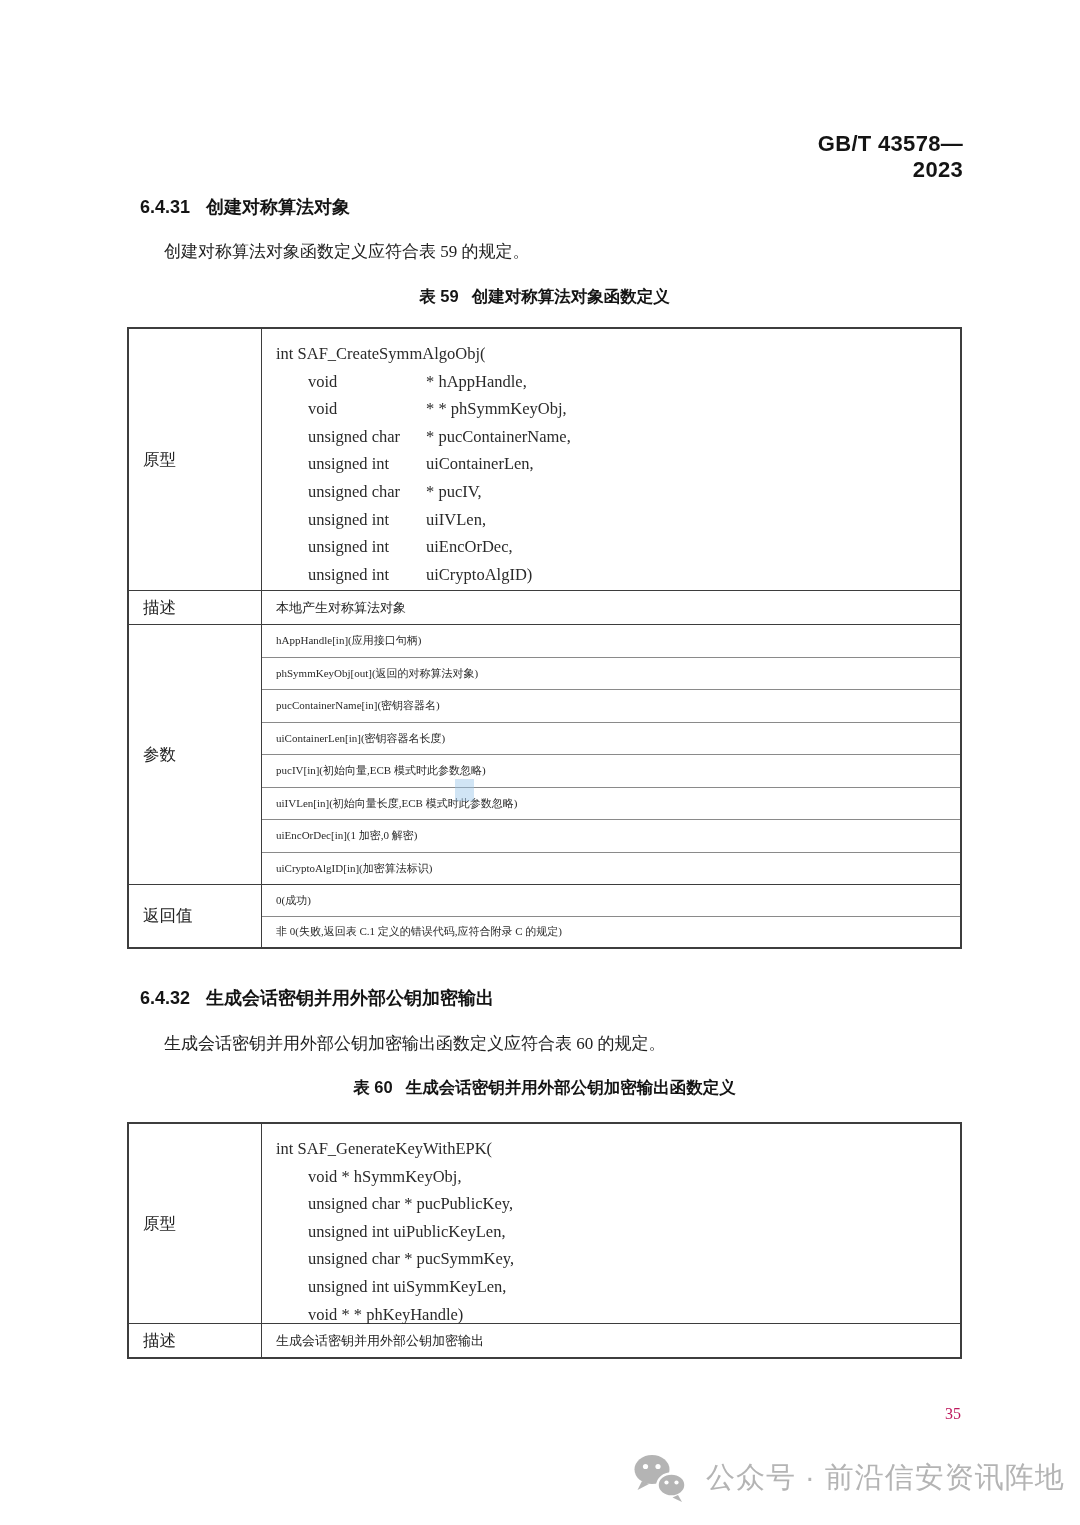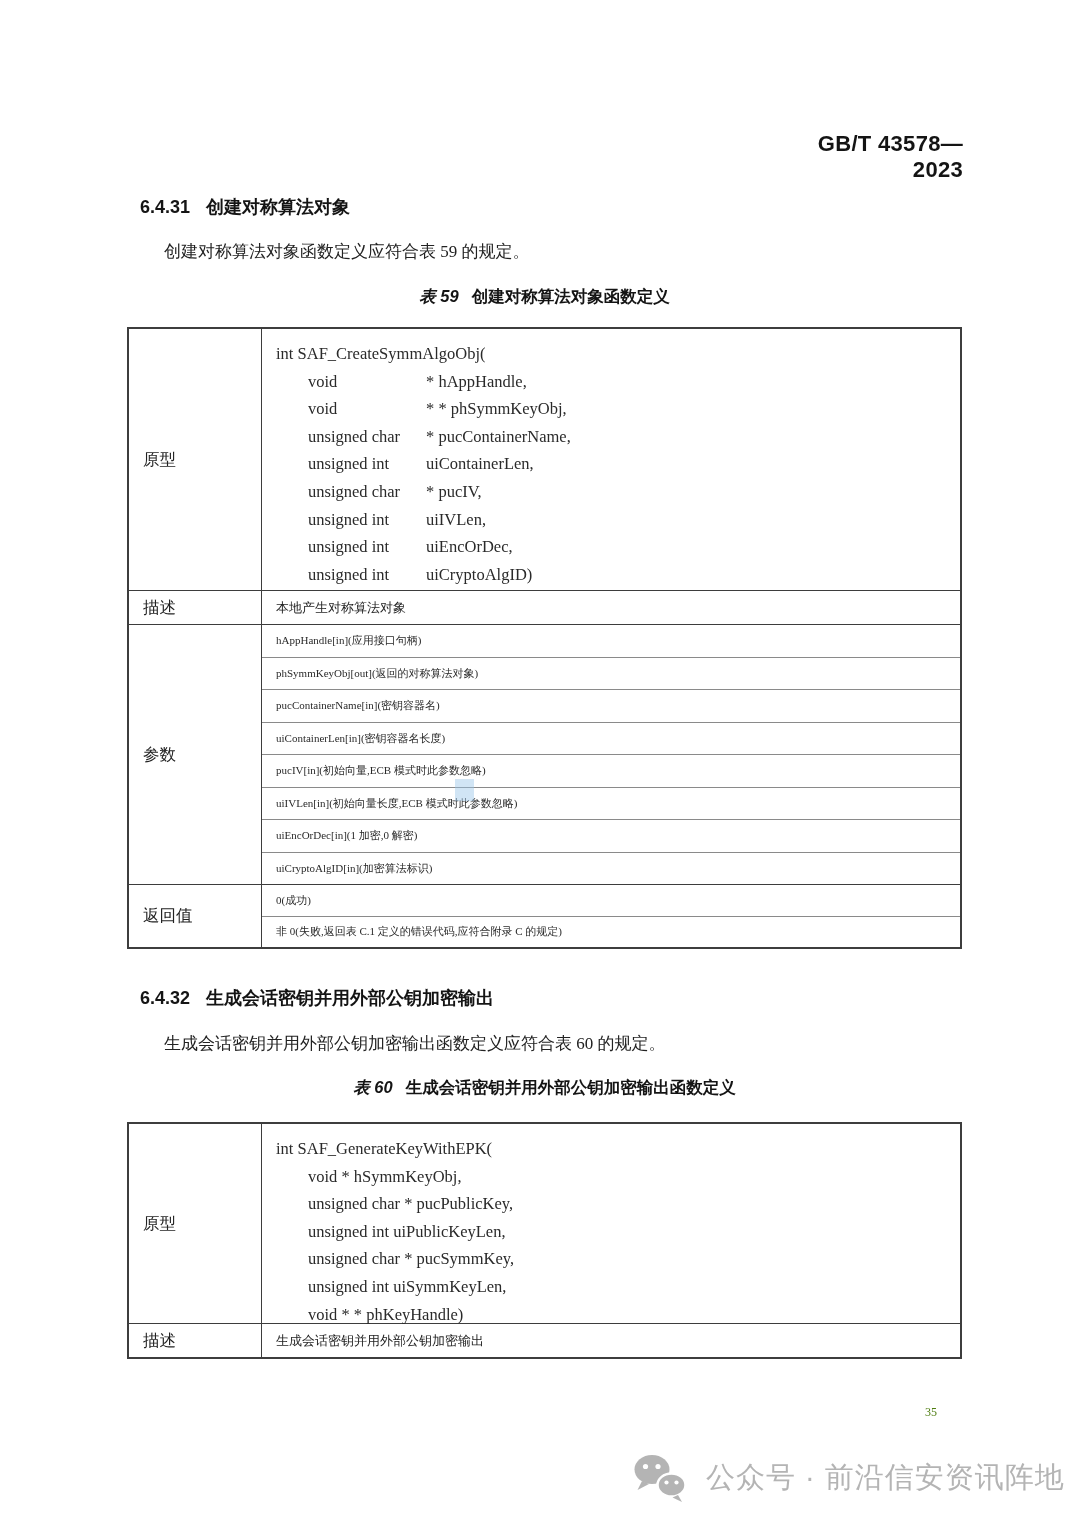--- a/index.html
+++ b/index.html
@@ -18,21 +18,21 @@
     font-family:"Liberation Sans", sans-serif; font-weight:bold;
     font-size:18px; color:#141414;
   }
   .heading-num { margin-right:16px;margin-left:12px; }
   .para { position:absolute; left:164px; margin:0; font-size:17px; color:#222; }
   .caption {
     position:absolute; left:127px; width:835px; text-align:center; margin:0;
     font-family:"Liberation Sans", sans-serif; font-weight:bold;
     font-size:16.5px; color:#141414;
   }
-  .cap-prefix { margin-right:13px;font-style:italic; }
+  .cap-prefix { margin-right:13px; }
 
   .gbtable {
     position:absolute; left:127px; width:835px;
     border:2px solid #3d3d3d; box-sizing:border-box; background:#fff;
   }
   .t-row { display:flex; box-sizing:border-box; border-top:1.5px solid #3d3d3d; }
   .t-row:first-child { border-top:none; }
   .t-label {
     flex:0 0 133px; width:133px; box-sizing:border-box;
     border-right:1.5px solid #3d3d3d;
@@ -51,22 +51,22 @@
     flex:1; display:flex; align-items:center; padding-left:14px;
     border-bottom:1px solid #8a8a8a; font-size:11px; color:#2a2a2a;
   }
   .sub-row:last-child { border-bottom:none; }
 
   .sel-highlight {
     position:absolute; left:455px; top:779px; width:19px; height:22px;
     background:rgba(154,198,232,0.45);
   }
   .page-num {
-    position:absolute; top:1405px; left:901px; width:60px; text-align:center;
-    font-size:12px; color:#4d7c0f;
+    position:absolute; top:1405px; left:901px; width:60px; text-align:right;
+    font-size:16px; color:#be185d;
   }
   .watermark {
     position:absolute; top:1453px; left:632px;
     display:flex; align-items:center; gap:18px;
     color:#b4b4b4; font-family:"Liberation Sans", sans-serif;
     font-size:29px; letter-spacing:1px; white-space:nowrap;
   }
   .watermark svg { display:block; }
 </style>
 </head>

